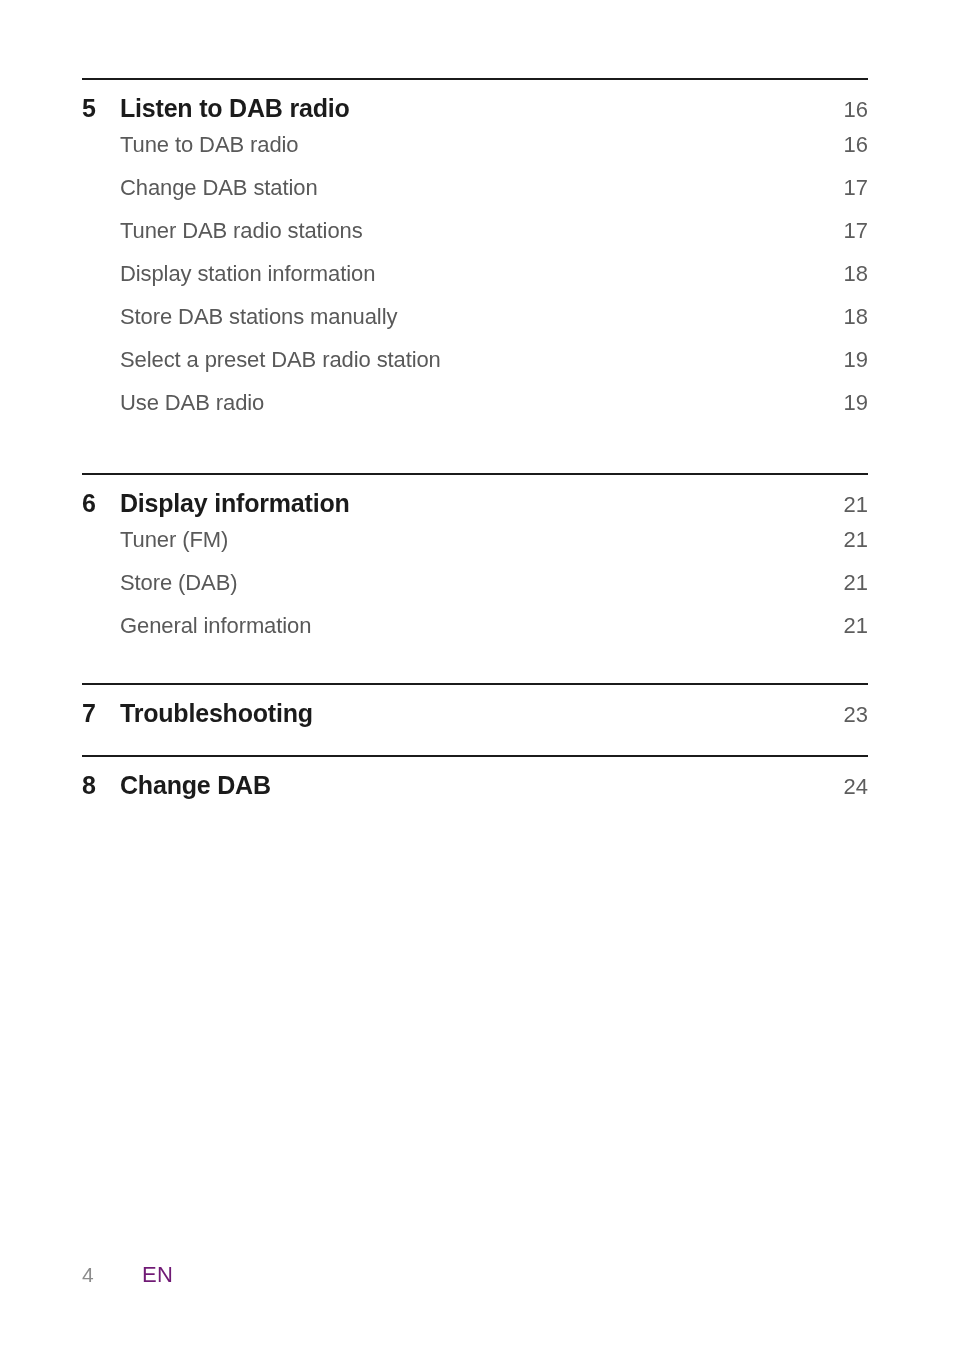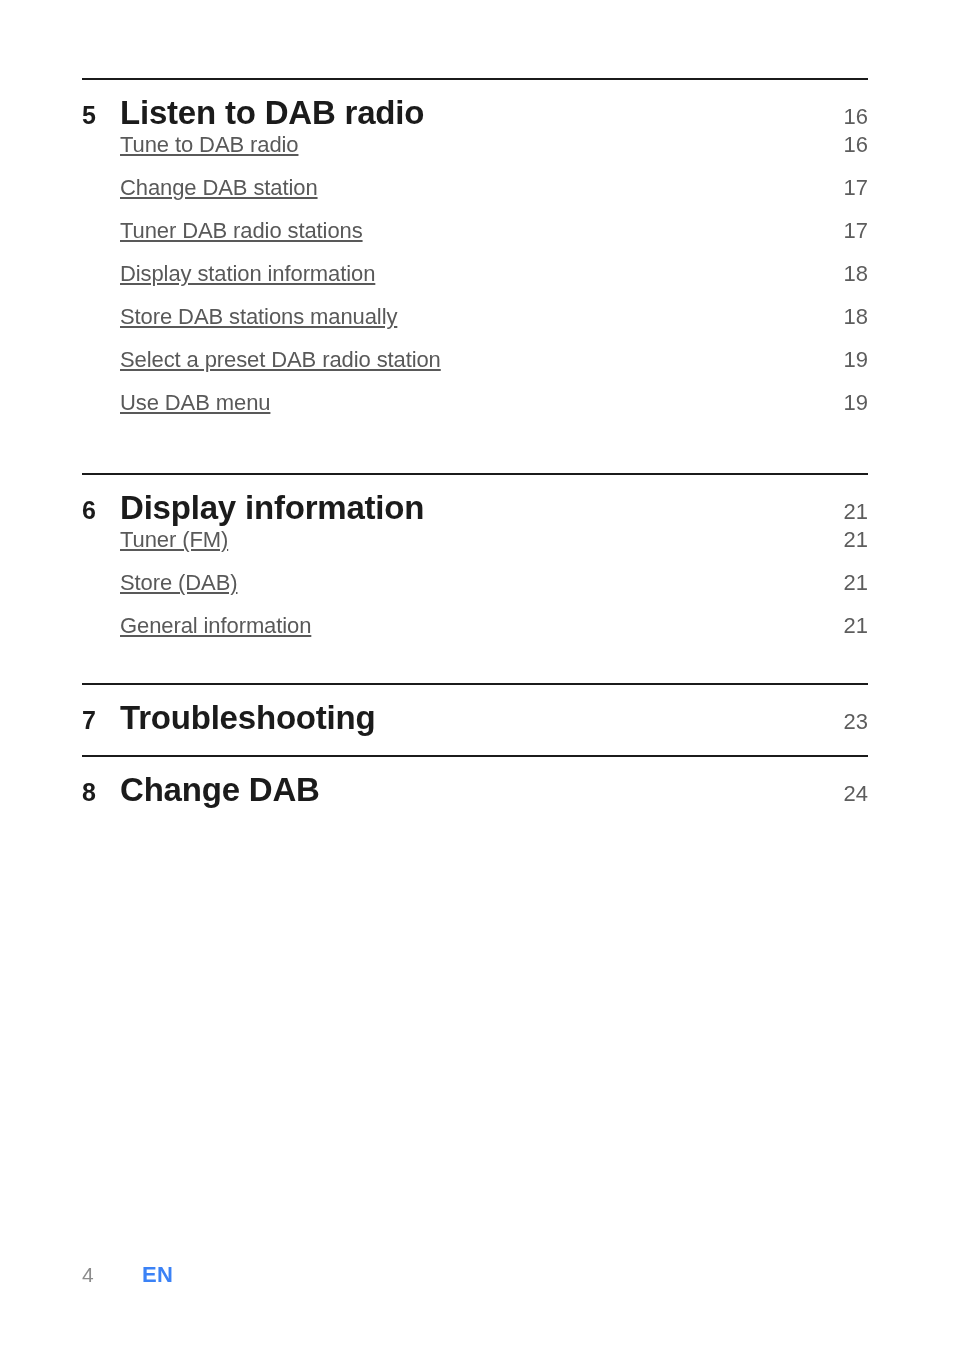--- a/index.html
+++ b/index.html
@@ -55,21 +55,21 @@
   .sec-num {
     width: 38px;
     flex: 0 0 38px;
     font-size: 25px;
     font-weight: bold;
     color: #1b1b1b;
     letter-spacing: 0px;
   }
   .sec-title {
     flex: 1 1 auto;
-    font-size: 33px;
+    font-size: 25px;
     font-weight: bold;
     color: #1b1b1b;
     letter-spacing: -0.2px;
   }
   .sec-page {
     flex: 0 0 60px;
     text-align: right;
     font-size: 22px;
     color: #5d5d5d;
     font-weight: normal;
@@ -81,21 +81,20 @@
     width: 786px;
     padding-left: 38px;
     box-sizing: border-box;
     height: 43px;
   }
   .entry-title {
     flex: 1 1 auto;
     font-size: 22px;
     color: #595959;
     letter-spacing: -0.1px;
-    text-decoration: underline;
   }
   .entry-page {
     flex: 0 0 60px;
     text-align: right;
     font-size: 22px;
     color: #5d5d5d;
   }
 
   .sec-gap-lg { height: 40px; }
   .sec-gap-md { height: 27px; }
@@ -112,22 +111,22 @@
     align-items: baseline;
   }
   .footer-num {
     font-size: 21px;
     color: #8c8c8c;
     width: 60px;
     flex: 0 0 60px;
   }
   .footer-lang {
     font-size: 22px;
-    color: #3b82f6;
-    font-weight: bold;
+    color: #701a75;
+    font-weight: normal;
     letter-spacing: 0.3px;
   }
 </style>
 </head>
 <body>
 
 <div class="page">
 
   <div class="toc">
 
@@ -157,21 +156,21 @@
         </div>
         <div class="entry">
           <span class="entry-title">Store DAB stations manually</span>
           <span class="entry-page">18</span>
         </div>
         <div class="entry">
           <span class="entry-title">Select a preset DAB radio station</span>
           <span class="entry-page">19</span>
         </div>
         <div class="entry">
-          <span class="entry-title">Use DAB menu</span>
+          <span class="entry-title">Use DAB radio</span>
           <span class="entry-page">19</span>
         </div>
       </div>
     </div>
 
     <div class="sec-gap-lg"></div>
 
     <hr class="rule">
     <div class="section">
       <div class="sec-head">

